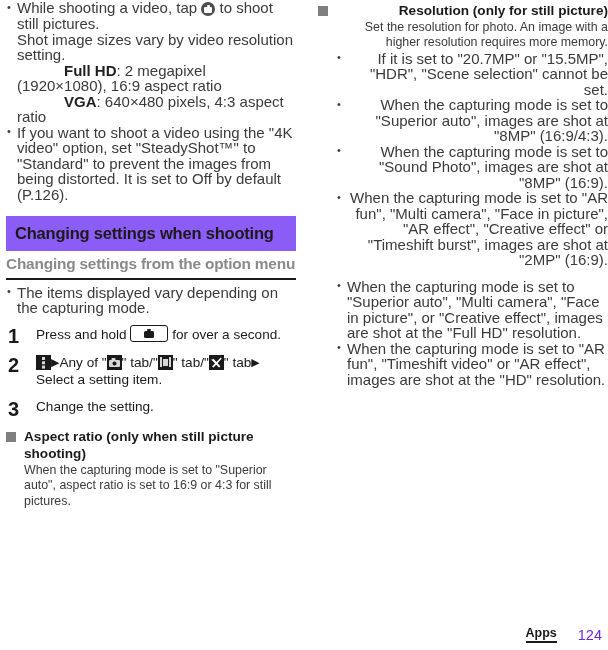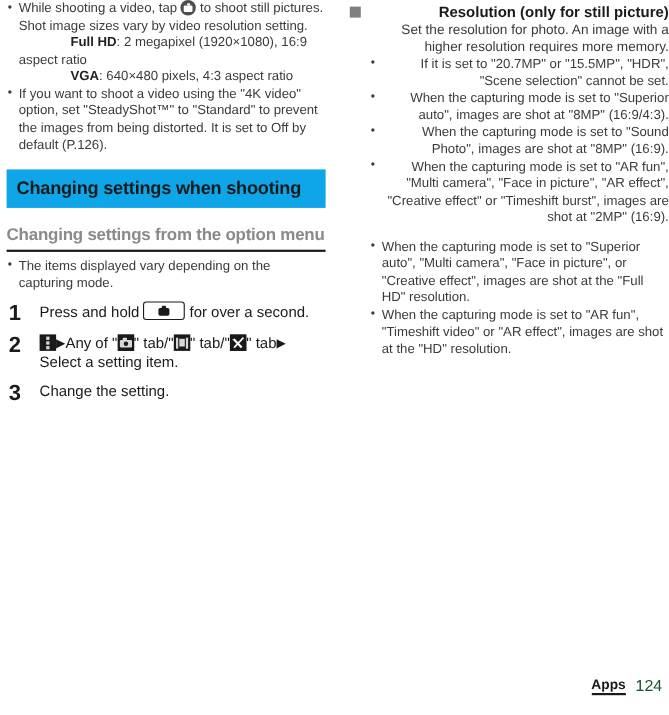--- a/index.html
+++ b/index.html
@@ -30,58 +30,58 @@
   .col-left  { left: 6px; }
   .col-right { left: 318px; }
   .bullet-list {
     list-style: none;
     margin: 0;
     padding: 0;
   }
   .bullet-list > li {
     position: relative;
     padding-left: 11px;
-    font-size: 12px;
+    font-size: 15px;
     line-height: 15.5px;
     color: #3b3b3b;
     margin-bottom: 0;
   }
   .bullet-list > li::before {
     content: "\2022";
     position: absolute;
     left: 1px;
     top: -0.5px;
     font-size: 11px;
     color: #3b3b3b;
   }
   .sub-lines {
     display: block;
   }
   .sub-lines .ln { display: block; }
   b.lbl { font-weight: bold; color: #231f20; margin-left: 47px; }
 
   
   .section-banner {
-    background: #0ea5e9;
+    background: #8b5cf6;
     color: #1a1a1a;
     font-weight: bold;
     font-size: 16.5px;
     line-height: 20px;
     padding: 7px 9px 8px 9px;
     margin-top: 14px;
     letter-spacing: -0.2px;
   }
 
   
   .sub-heading {
     color: #8a8a8a;
     font-weight: bold;
     font-size: 15.4px;
     line-height: 18.5px;
-    margin-top: 16px;
+    margin-top: 4px;
     letter-spacing: -0.2px;
   }
   .rule {
     border-top: 2.5px solid #1a1a1a;
     margin-top: 4px;
     margin-bottom: 5px;
   }
 
   
   .step {
@@ -244,36 +244,36 @@
     font-size: 11px;
     line-height: 1;
     vertical-align: 1px;
     color: #1a1a1a;
   }
 
   
   .footer {
     position: absolute;
     right: 6px;
-    bottom: 18px;
+    bottom: 7px;
     display: flex;
     align-items: flex-end;
-    gap: 9px;
+    gap: 21px;
   }
   .footer-tab {
     font-size: 12.5px;
     font-weight: bold;
     color: #1a1a1a;
     border-bottom: 2.2px solid #1a1a1a;
     padding-bottom: 1px;
     line-height: 14px;
   }
   .footer-page {
     font-size: 14.5px;
-    color: #14532d;
+    color: #6d28d9;
     line-height: 15px;
   }
 </style>
 </head>
 <body>
 
 <div class="page">
 
   <div class="col col-left">
 
@@ -332,20 +332,27 @@
               <circle cx="3.0" cy="3.2" r="1.3" fill="#1a1a1a"></circle>
             </svg>
           </span><span>" tab</span><span class="arrow">▶</span><span>Select a setting item.</span></div>
     </div>
 
     <div class="step">
       <span class="step-num">3</span>
       <div class="step-text">Change the setting.</div>
     </div>
 
+    <div class="sq-block">
+      <div class="sq-head">
+        <span class="sq"></span>
+        <span>Aspect ratio (only when still picture shooting)</span>
+      </div>
+      <div class="sq-body">When the capturing mode is set to "Superior auto", aspect ratio is set to 16:9 or 4:3 for still pictures.</div>
+    </div>
 
   </div>
 
   <div class="col col-right">
 
     <div class="sq-block" style="margin-top:2px;text-align:right;">
       <div class="sq-head">
         <span class="sq"></span>
         <span>Resolution (only for still picture)</span>
       </div>

